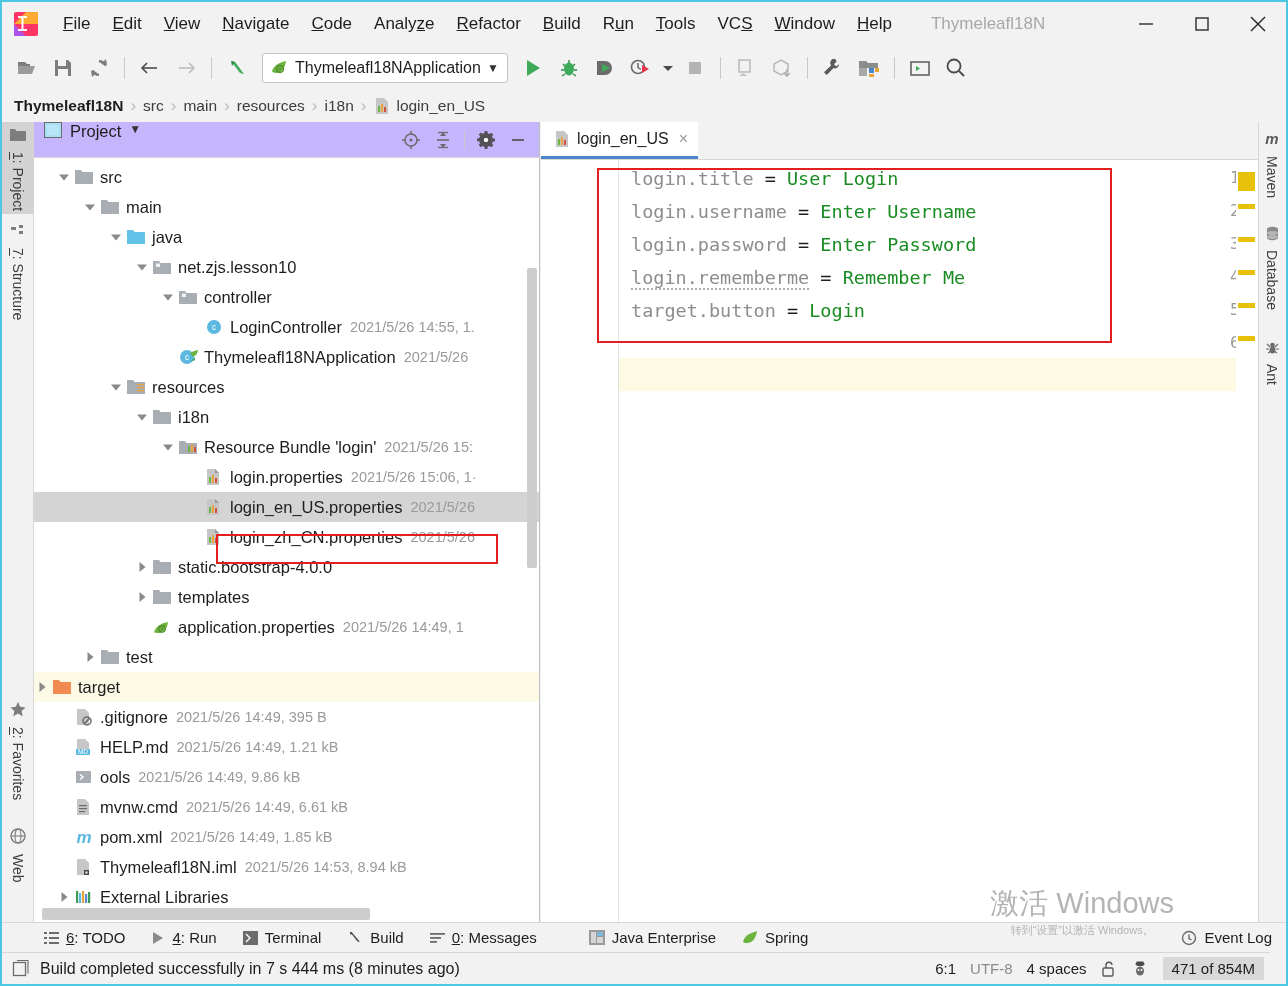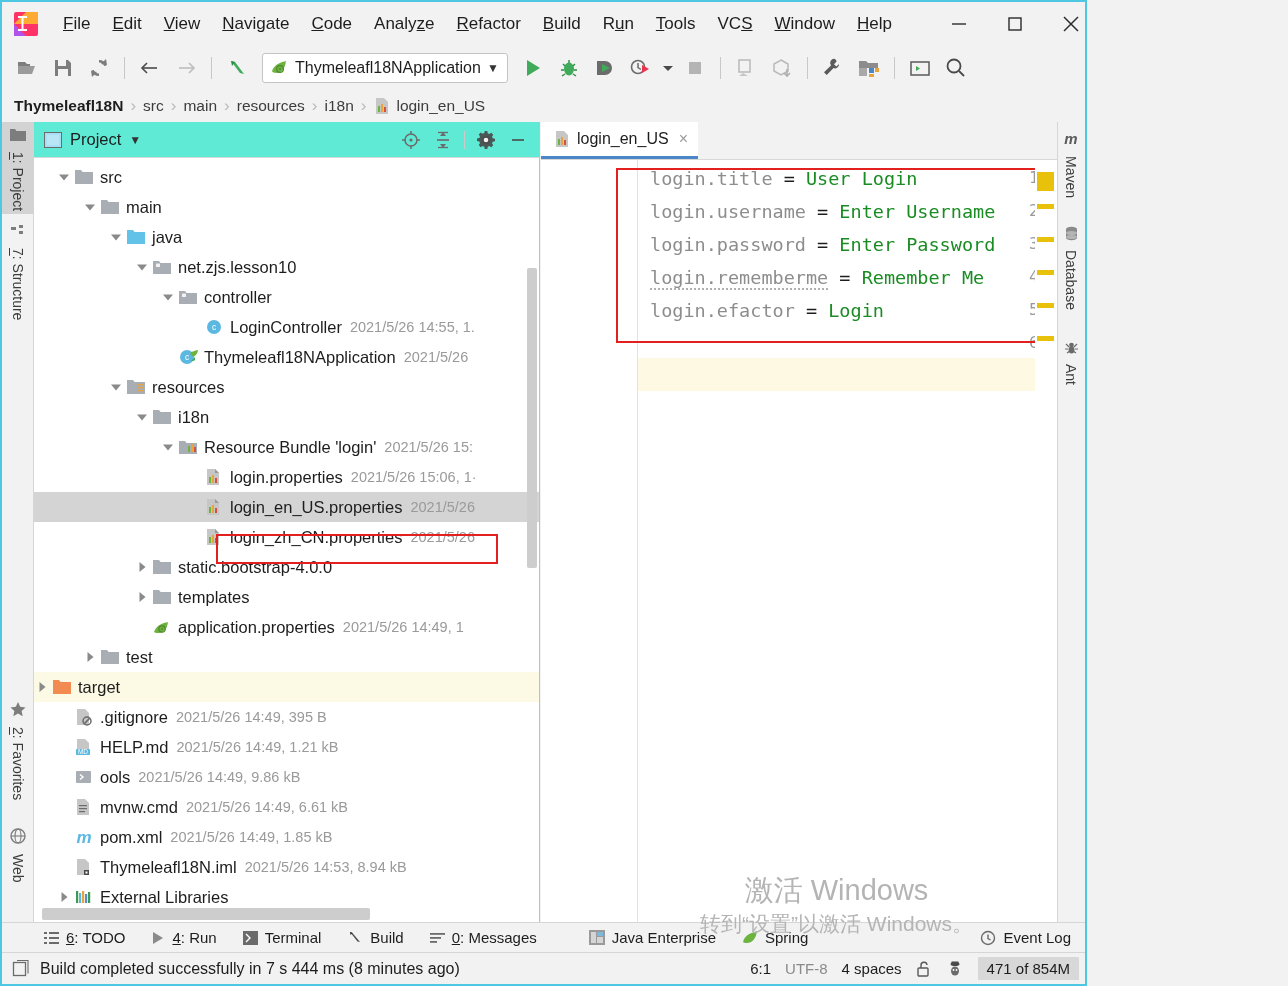--- a/index.html
+++ b/index.html
@@ -5,21 +5,21 @@
   * { box-sizing: border-box; margin: 0; padding: 0; }
   html, body {
     width: 1288px; height: 986px;
     font-family: "Liberation Sans", sans-serif;
     background: #f2f2f2;
     overflow: hidden;
     -webkit-font-smoothing: antialiased;
   }
   #app {
     position: relative;
-    width: 1087px; height: 986px;
+    width: 1288px; height: 986px;
     background: #f2f2f2;
     border-top: 2px solid #4ec7e2;
     border-left: 2px solid #4ec7e2;
     border-right: 2px solid #4ec7e2;
     border-bottom: 2px solid #4ec7e2;
   }
 
   
   .menubar {
     position: absolute; top: 0; left: 0; right: 0; height: 44px;
@@ -104,21 +104,21 @@
     display: flex; align-items: center; padding-top: 4px; gap: 5px;
   }
 
   
   .project-panel {
     position: absolute; top: 120px; left: 32px; width: 506px; bottom: 62px;
     background: #ffffff; border-right: 1px solid #c0c0c0;
     display: flex; flex-direction: column;
   }
   .pp-header {
-    height: 36px; background: #5eead4; display: flex; align-items: center;
+    height: 36px; background: #c4b5fd; display: flex; 
     padding: 0 6px 0 10px; border-bottom: 1px solid #d8d8d8; flex: 0 0 auto;
   }
   .pp-title { font-size: 16.5px; color: #1d1d1d; margin-left: 8px; }
   .pp-actions { margin-left: auto; display: flex; align-items: center; gap: 2px; }
   .pp-act { width: 30px; height: 28px; display: flex; align-items: center; justify-content: center; }
   .pp-sep { width: 1px; height: 18px; background: #cacaca; margin: 0 4px; }
   .tree {
     flex: 1 1 auto; position: relative; overflow: hidden;
     background: #fff; padding-top: 4px;
   }
@@ -161,21 +161,21 @@
   .tabbar {
     height: 38px; background: #f2f2f2; display: flex; align-items: flex-end;
     border-bottom: 1px solid #d8d8d8; flex: 0 0 auto;
   }
   .ed-tab {
     height: 37px; display: flex; align-items: center; gap: 6px;
     padding: 0 10px 0 12px; font-size: 16px; color: #1d1d1d;
     background: #ffffff; border-bottom: 3px solid #4a86c8;
   }
   .tab-close { color: #9a9a9a; font-size: 16px; margin-left: 4px; }
-  .code-wrap { flex: 1 1 auto; position: relative; background: #fff; overflow: hidden; margin-left: 19px; }
+  .code-wrap { flex: 1 1 auto; position: relative; background: #fff; overflow: hidden; }
   .gutter {
     position: absolute; left: 0; top: 0; bottom: 0; width: 78px;
     background: #fff; border-right: 1px solid #e2e2e2;
   }
   .lineno {
     position: absolute; right: 18px; width: 40px; text-align: right;
     font-family: "DejaVu Sans Mono", monospace; font-size: 16.5px; color: #999999;
   }
   .code {
     position: absolute; left: 80px; top: 0; right: 0; bottom: 0;
@@ -201,35 +201,35 @@
   .ed-btab { font-size: 16px; color: #1d1d1d; height: 44px; display: flex; align-items: center; padding: 0 4px; }
   .ed-btab.active { border-bottom: 3px solid #4a86c8; }
 
   
   .watermark {
     position: absolute; right: 112px; bottom: 46px;
     text-align: center; color: #b4b4b4; pointer-events: none;
     line-height: 1.35; z-index: 40;
   }
   .wm1 { font-size: 29px; }
-  .wm2 { font-size: 21px; }
+  .wm2 { font-size: 11px; }
 
   
   .toolwin-bar {
     position: absolute; left: 0; right: 0; bottom: 32px; height: 30px;
     background: #f2f2f2; border-top: 1px solid #d6d6d6;
     display: flex; align-items: center; padding-left: 42px; gap: 26px;
   }
   .tw {
     display: flex; align-items: center; gap: 7px;
     font-size: 15px; color: #1d1d1d; white-space: nowrap;
   }
   .tw u { text-decoration: underline; }
   .statusbar {
-    position: absolute; left: 0; right: 0; bottom: 0; height: 32px;
+    position: absolute; left: 0; right: 16px; bottom: 0; height: 32px;
     background: #f2f2f2; border-top: 1px solid #d6d6d6;
     display: flex; align-items: center; padding: 0 6px 0 10px;
   }
   .status-msg { font-size: 16px; color: #1d1d1d; margin-left: 10px; }
   .status-right { margin-left: auto; display: flex; align-items: center; gap: 14px; font-size: 15px; color: #1d1d1d; }
   .dim { color: #8a8a8a; }
   .mem {
     background: #d8d8d8; padding: 3px 9px; font-size: 15px; color: #1d1d1d; border-radius: 1px;
   }
   svg { display: block; }
@@ -915,21 +915,21 @@
           <div class="lineno" style="top: 107px;">4</div>
           <div class="lineno" style="top: 140px;">5</div>
           <div class="lineno" style="top: 173px;">6</div>
         </div>
       <div class="code">
         <div id="code-lines">
             <div class="cline" style="top: 8px; left: 10px;"><span class="k">login.title</span><span class="eq"> = </span><span class="v">User Login</span></div>
             <div class="cline" style="top: 41px; left: 10px;"><span class="k">login.username</span><span class="eq"> = </span><span class="v">Enter Username</span></div>
             <div class="cline" style="top: 74px; left: 10px;"><span class="k">login.password</span><span class="eq"> = </span><span class="v">Enter Password</span></div>
             <div class="cline" style="top: 107px; left: 10px;"><span class="k squiggle">login.rememberme</span><span class="eq"> = </span><span class="v">Remember Me</span></div>
-            <div class="cline" style="top: 140px; left: 10px;"><span class="k">login.efactor</span><span class="eq"> = </span><span class="v">Login</span></div>
+            <div class="cline" style="top: 140px; left: 10px;"><span class="k">target.button</span><span class="eq"> = </span><span class="v">Login</span></div>
             <div class="cline" style="top: 173px; left: 10px;"></div>
           </div>
       </div>
 
       <div class="hl-box" style="left:56px; top:8px; width:515px; height:175px;"></div>
 
       <div class="ed-markers">
         <div class="marker" style="top:12px;width:17px;height:19px;"></div>
         <div class="marker" style="top:44px;width:17px;height:5px;"></div>
         <div class="marker" style="top:77px;width:17px;height:5px;"></div>

